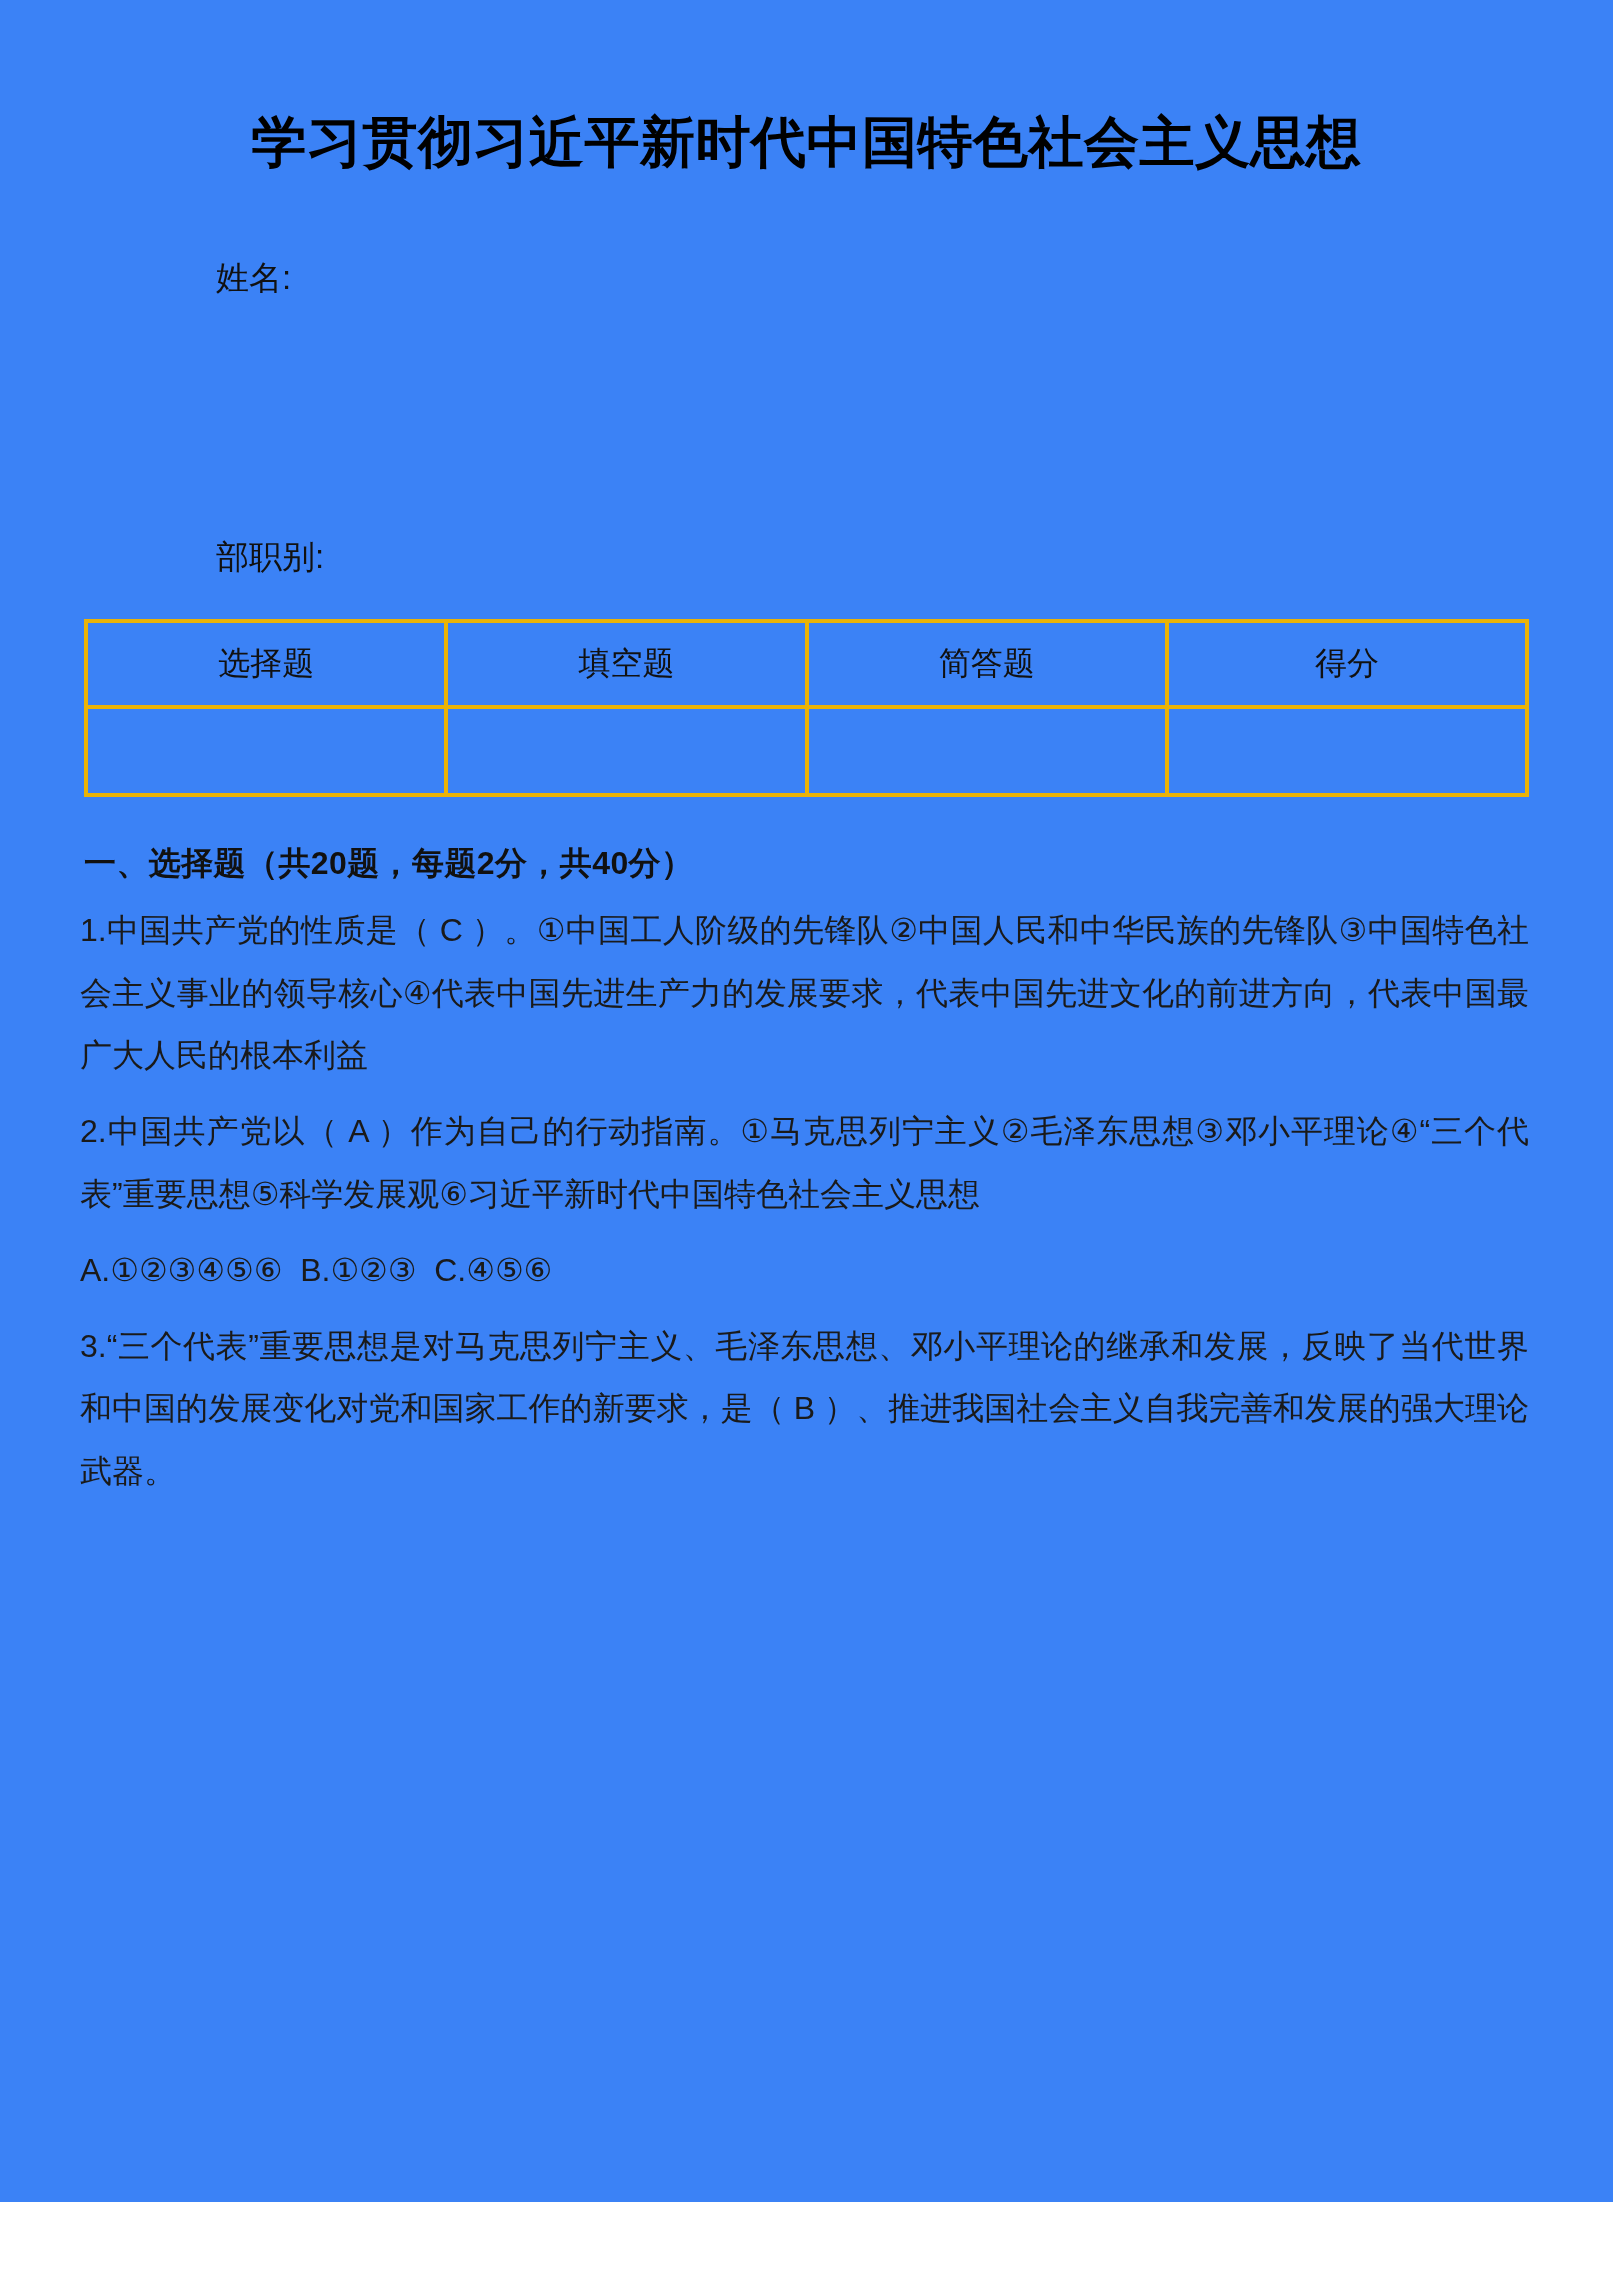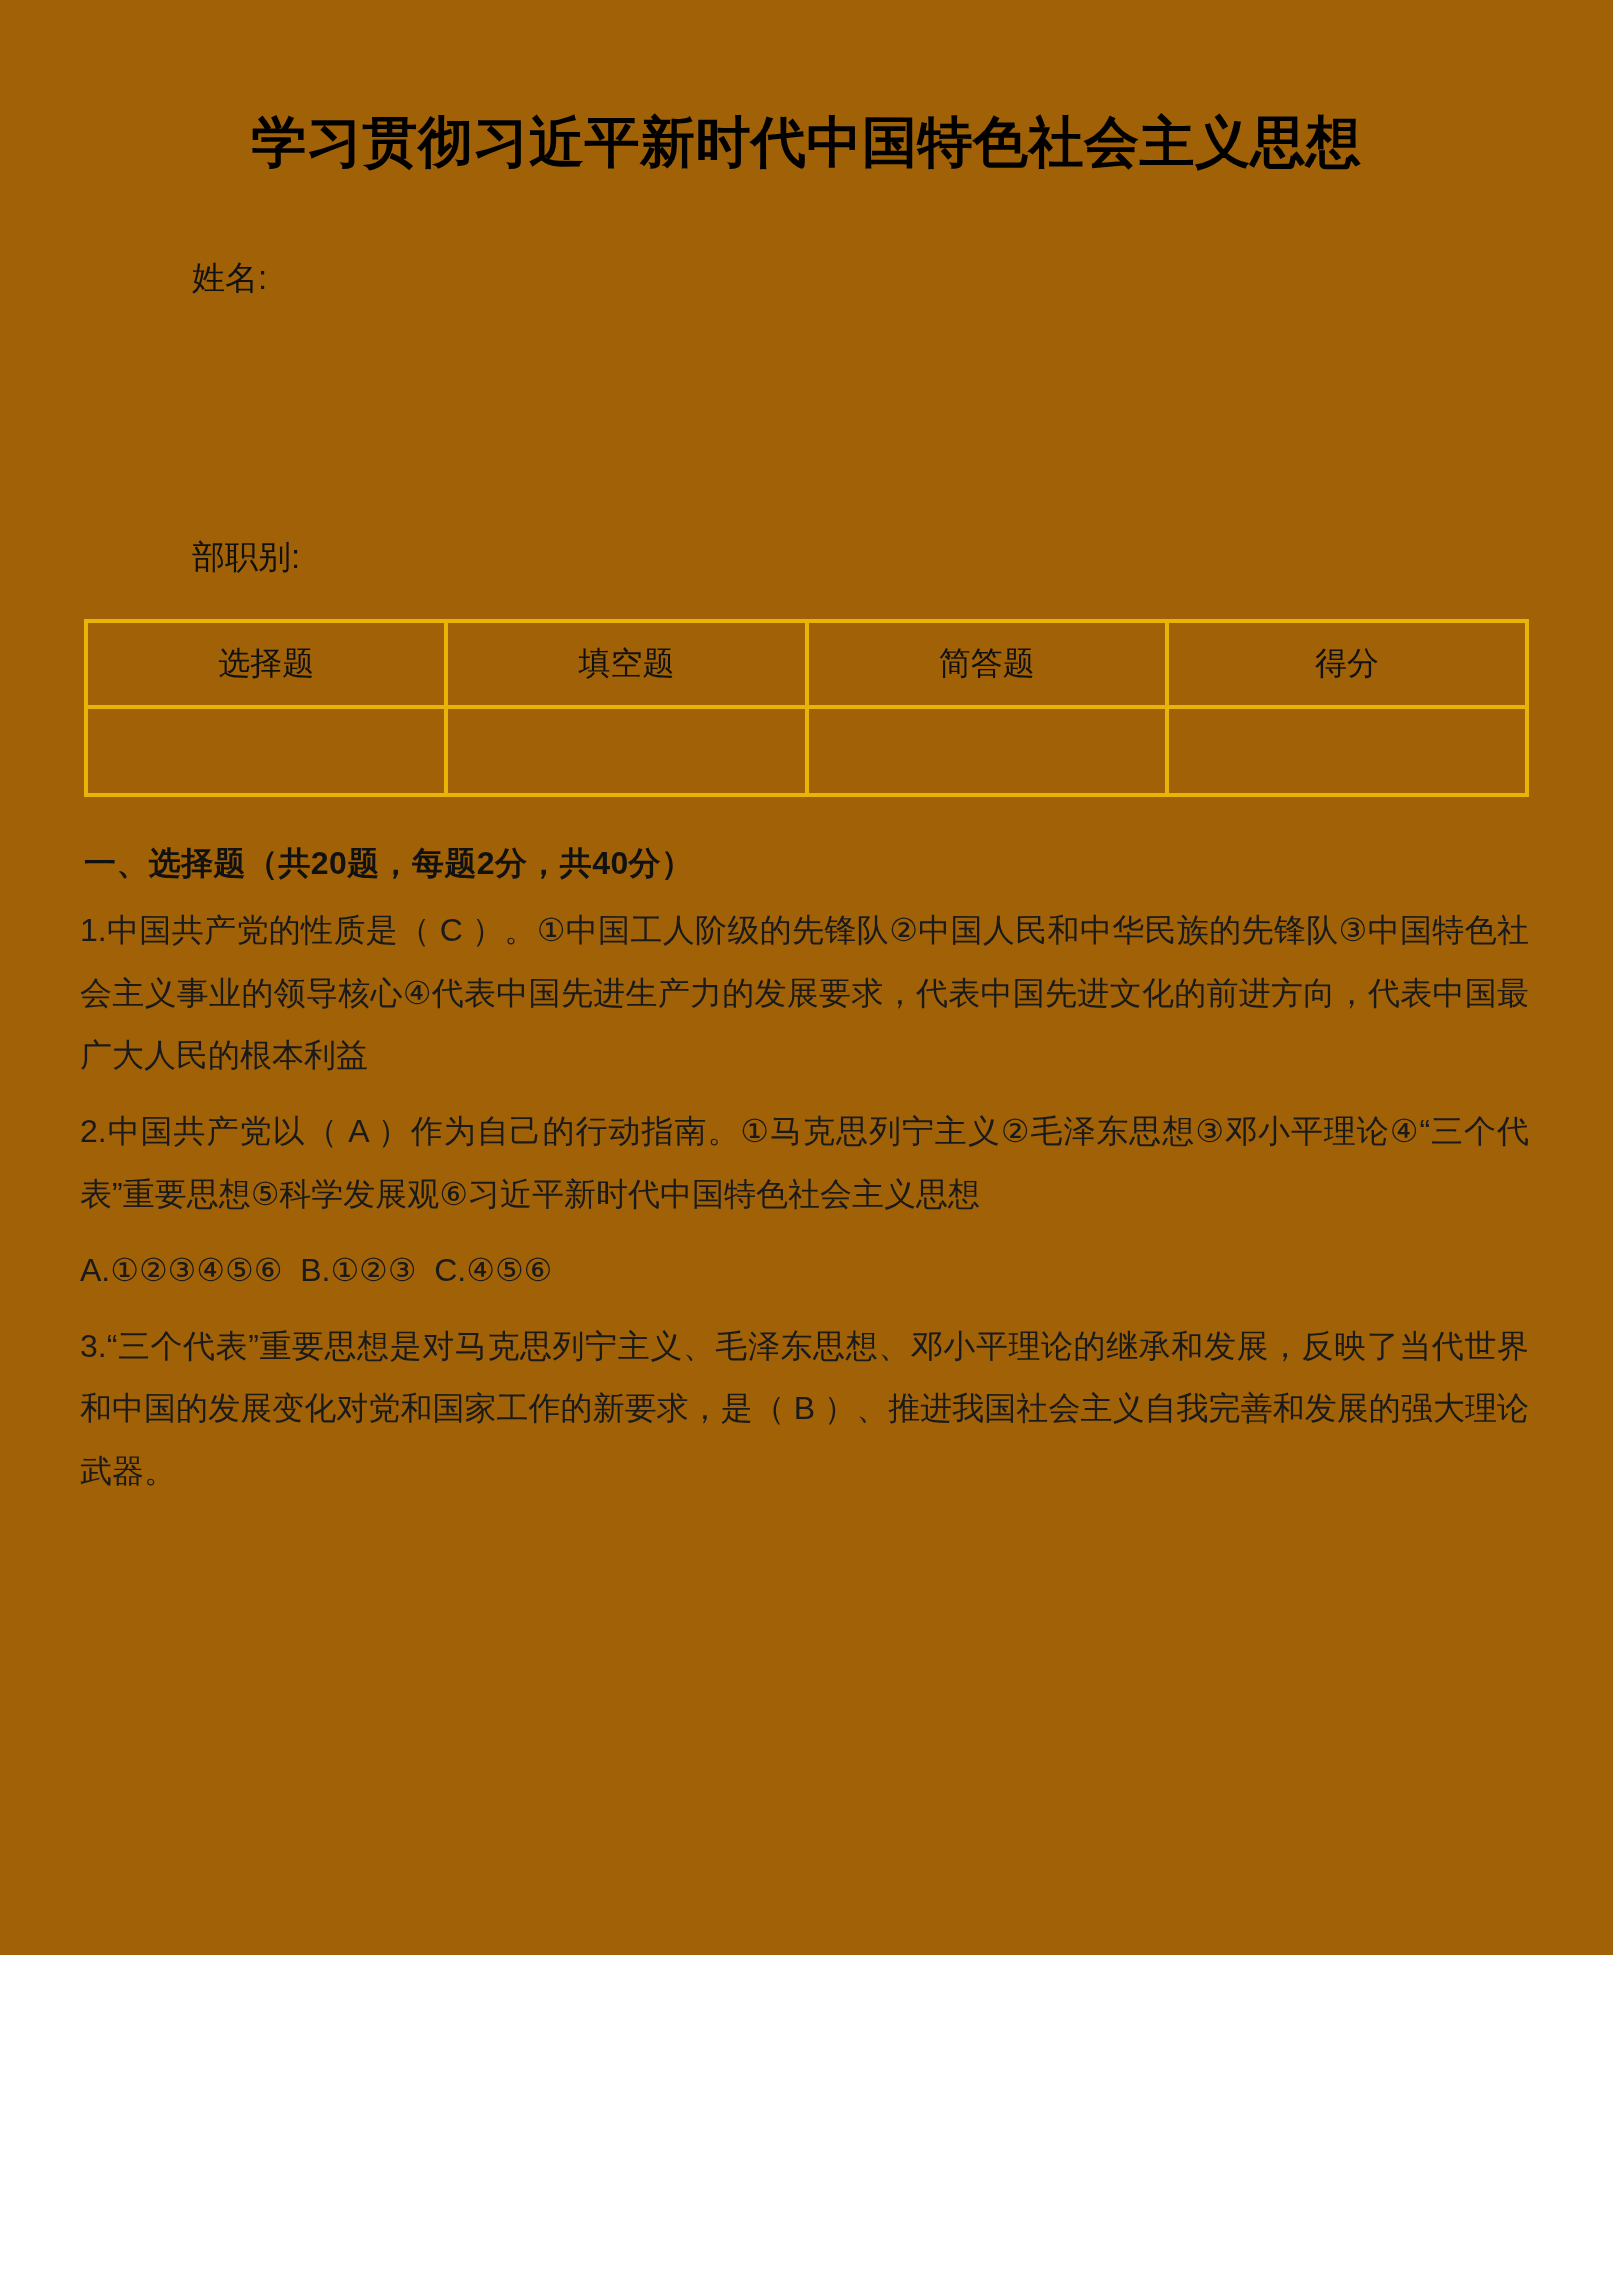--- a/index.html
+++ b/index.html
@@ -7,22 +7,22 @@
     padding: 0;
     background: #ffffff;
   }
   body {
     font-family: "Liberation Sans", "DejaVu Sans", sans-serif;
     color: #1a1a1a;
   }
   .page {
     position: relative;
     width: 1613px;
-    height: 1955px;
-    background: #a16207;
+    height: 2202px;
+    background: #3b82f6;
     box-sizing: border-box;
     padding: 0;
     overflow: hidden;
   }
   .content {
     position: absolute;
     left: 0;
     top: 0;
     width: 1613px;
   }
@@ -53,20 +53,21 @@
     display: flex;
     align-items: baseline;
     flex-direction: column;
   }
   .ident-field-name {
     width: 279px;
     flex: 0 0 279px;
   }
   .ident-field-dept {
     flex: 0 0 auto;
+    margin-left: 24px;
   }
 
   
   .score-table-wrap {
     margin-top: 39px;
     padding-left: 84px;
     padding-right: 84px;
   }
   table.score-table {
     border-collapse: collapse;

